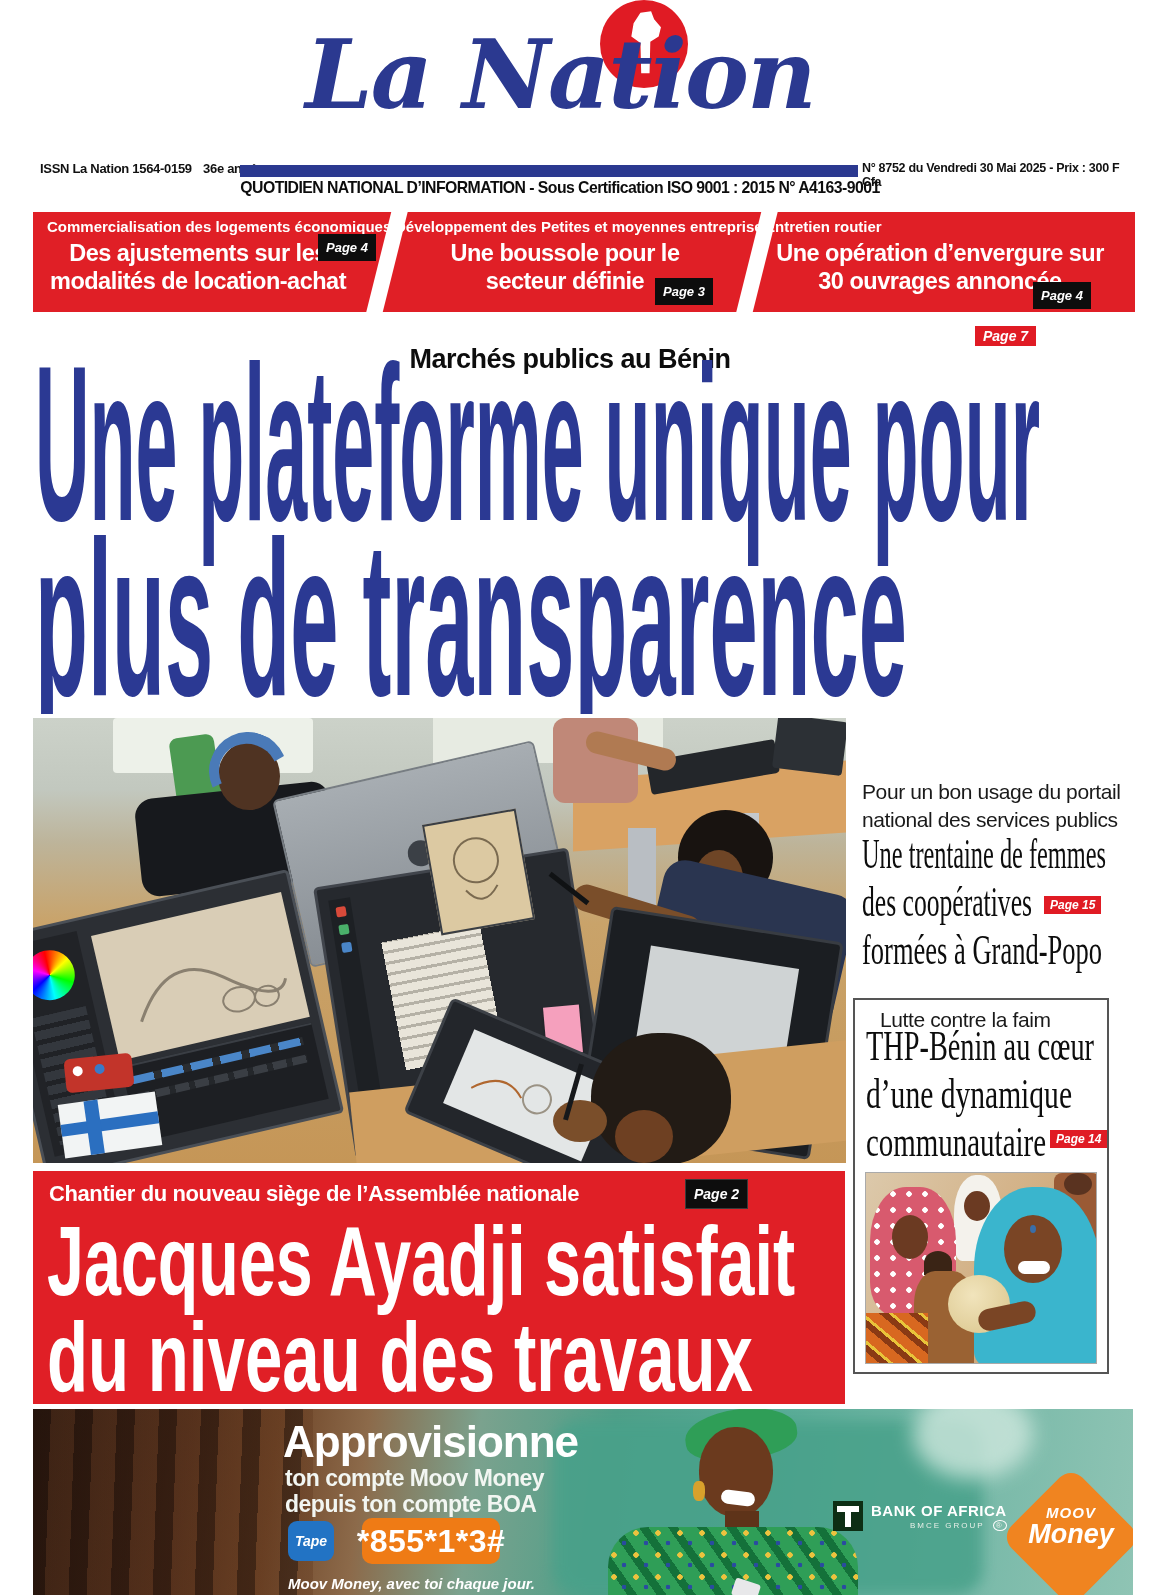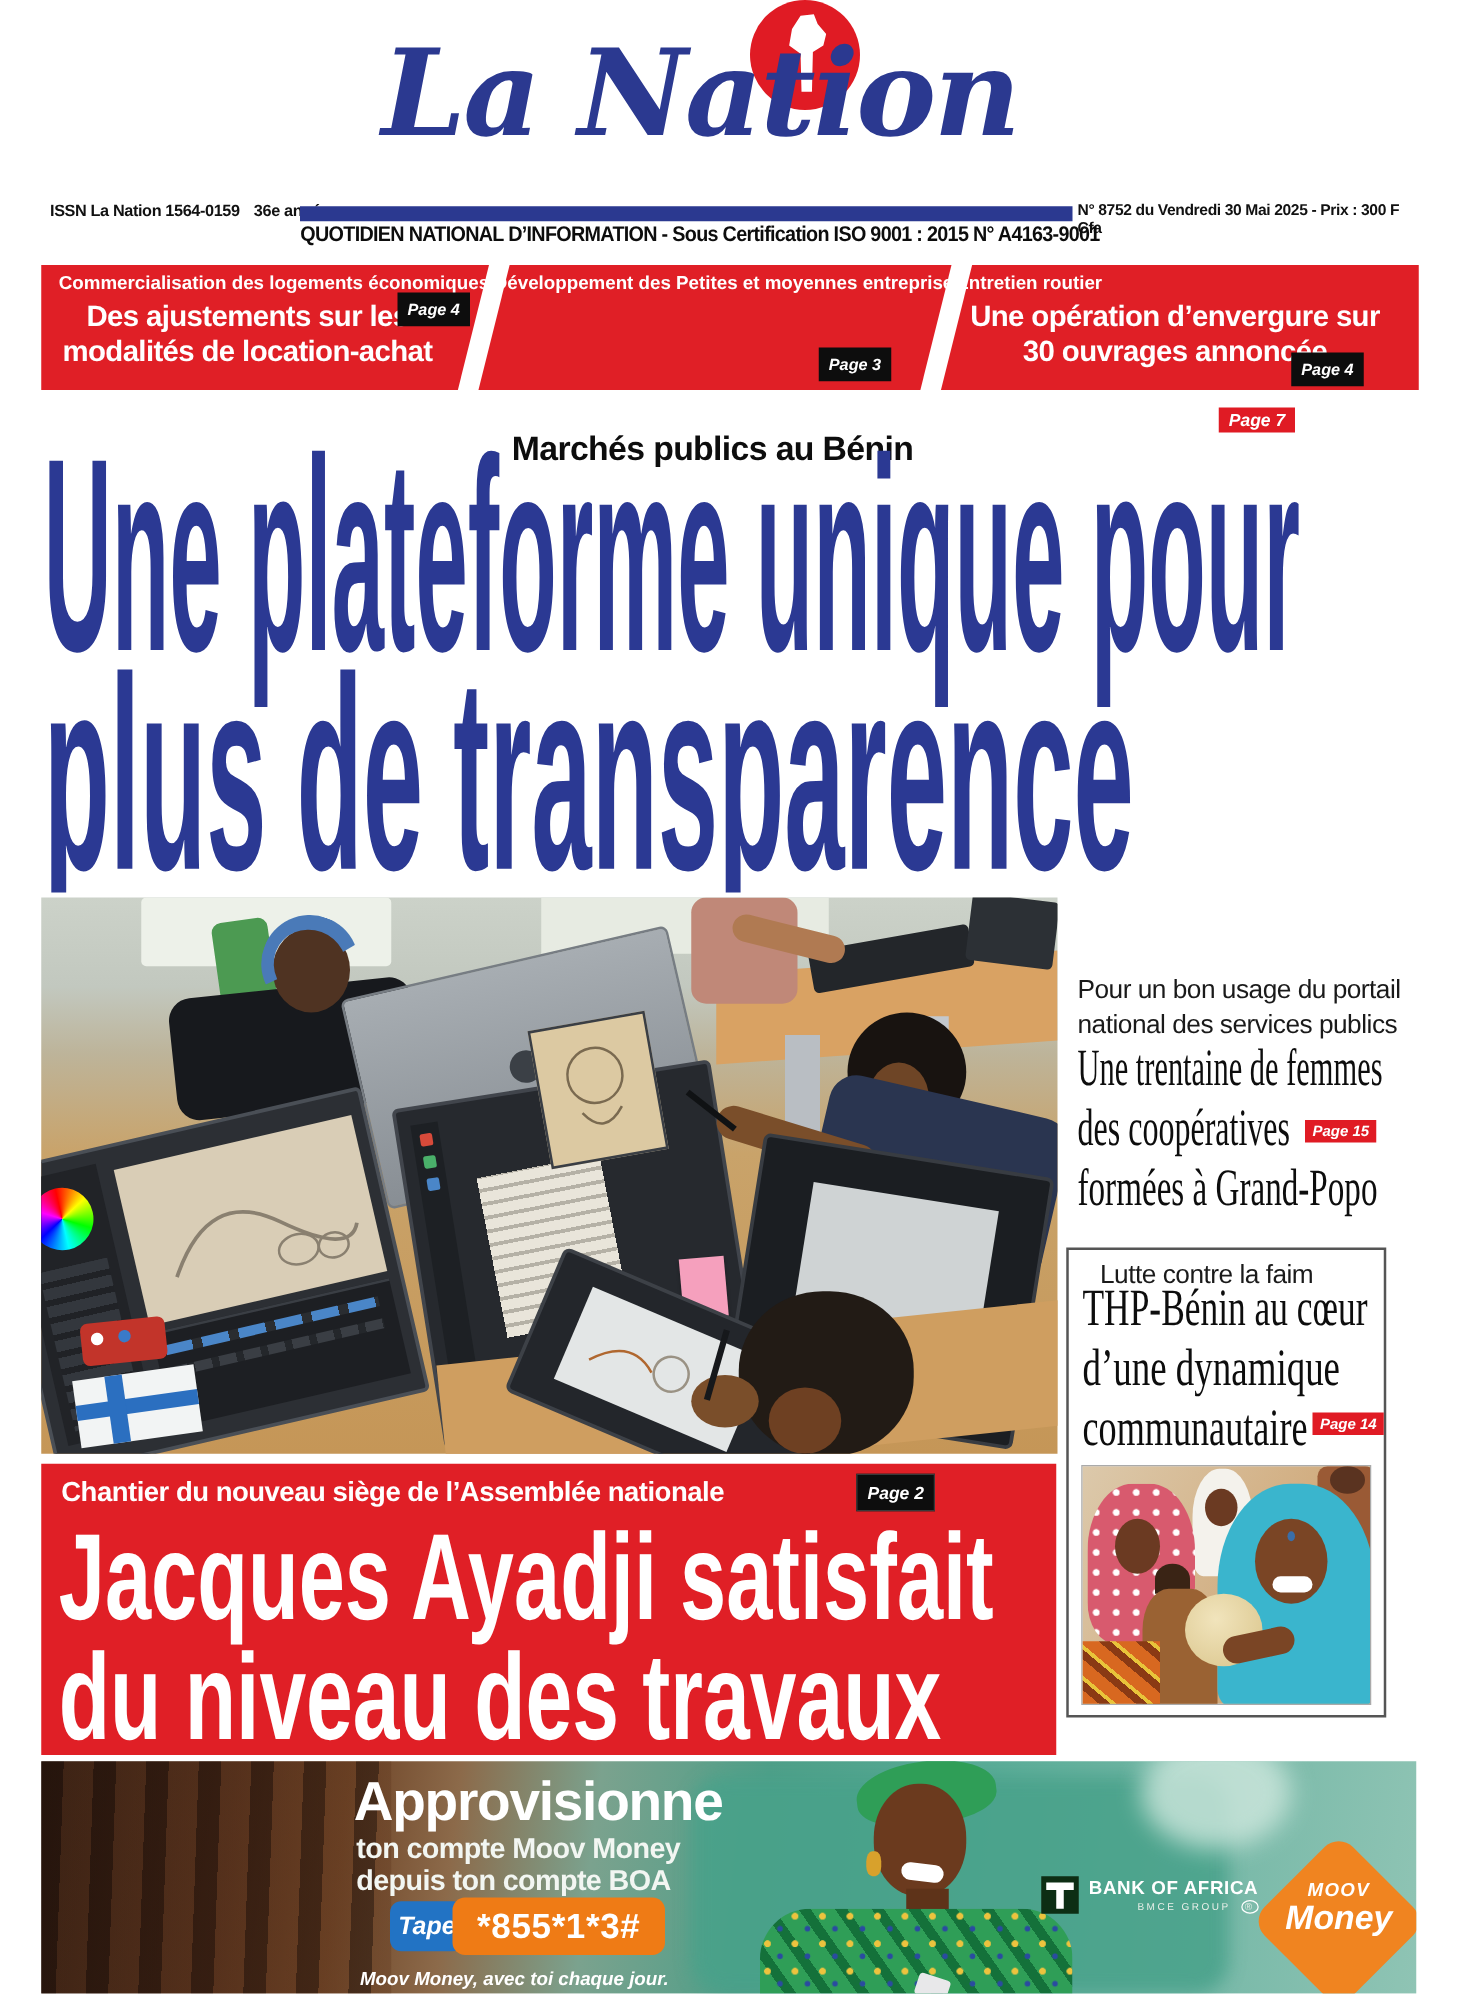--- a/index.html
+++ b/index.html
@@ -60,25 +60,25 @@
   .red-block { left:33px; top:1171px; width:812px; height:233px; background:#e01f26; overflow:hidden; }
   .red-kicker { position:absolute; left:16px; top:10px; color:#fff; font-size:22px; font-weight:bold; letter-spacing:-0.4px; }
   .red-page-badge { left:652px; top:8px; font-size:14px !important; border:1px solid #3a3a3a; }
   .red-headline-svg { position:absolute; left:12px; top:36px; }
 
   
   .ad { left:33px; top:1409px; width:1100px; height:186px; overflow:hidden;
     background:linear-gradient(97deg,#2e1b12 0%,#53301d 14%,#6e4427 22%,#8c6a4a 30%,#7ba28e 40%,#4f9f88 52%,#58ab96 66%,#74b7a6 82%,#8fc4b4 100%); }
   .ad-title { position:absolute; left:250px; top:8px; color:#fff; font-size:44px; font-weight:bold; letter-spacing:-1px; }
   .ad-sub { position:absolute; color:#f2f6f2; font-size:23px; font-weight:bold; letter-spacing:-0.5px; }
-  .ad-btn-tape { position:absolute; left:255px; top:112px; width:59px; height:40px; background:#2273c4;
-    border-radius:9px; color:#fff; font-size:20px; font-style:italic; font-weight:bold;
-    display:flex; align-items:center; justify-content:center;margin-left:24px; }
-  .ad-btn-code { position:absolute; left:329px; top:109px; width:170px; height:46px; background:#ef7b15;
-    border-radius:10px; color:#fff; font-size:28px; font-weight:bold;
+  .ad-btn-tape { position:absolute; left:255px; top:112px; width:46px; height:40px; background:#2273c4;
+    border-radius:9px; color:#fff; font-size:14px; font-style:italic; font-weight:bold;
+    display:flex; align-items:center; justify-content:center; }
+  .ad-btn-code { position:absolute; left:329px; top:109px; width:138px; height:46px; background:#ef7b15;
+    border-radius:10px; color:#fff; font-size:32px; font-weight:bold;
     display:flex; align-items:center; justify-content:center; letter-spacing:0.5px; }
   .ad-tagline { position:absolute; left:255px; top:166px; color:#fff; font-size:15px; font-style:italic; font-weight:bold; }
   .boa-group { position:absolute; left:800px; top:92px; display:flex; align-items:center; gap:8px; }
   .boa-square { width:30px; height:30px; background:#0d2e14; position:relative; }
   .boa-square::before { content:""; position:absolute; left:4px; top:5px; width:22px; height:6px; background:#fff; }
   .boa-square::after { content:""; position:absolute; left:12px; top:11px; width:6px; height:15px; background:#fff; }
   .boa-name { color:#fff; font-size:15px; font-weight:bold; letter-spacing:0.5px; }
   .boa-sub { color:#e8efe8; font-size:8px; letter-spacing:2px; text-align:right; margin-top:2px; }
   .moov-diamond { position:absolute; left:988px; top:78px; width:100px; height:100px; background:#f08420;
     transform:rotate(45deg); border-radius:16px; }
@@ -109,20 +109,24 @@
     <div class="banner-slash" style="left:716px;"></div>
 
     <div class="banner-kicker" style="left:14px; top:6px;">Commercialisation des logements économiques</div>
     <div class="banner-headline" style="left:6px; top:28px; width:318px;">
       <span>Des ajustements sur les</span><br>
       <span>modalités de location-achat</span>
     </div>
     <div class="page-badge-black" style="left:285px; top:22px;">Page 4</div>
 
     <div class="banner-kicker" style="left:362px; top:6px;">Développement des Petites et moyennes entreprises</div>
+    <div class="banner-headline" style="left:372px; top:28px; width:320px;">
+      <span>Une boussole pour le</span><br>
+      <span>secteur définie</span>
+    </div>
     <div class="page-badge-black" style="left:622px; top:66px;">Page 3</div>
 
     <div class="banner-kicker" style="left:732px; top:6px;">Entretien routier</div>
     <div class="banner-headline" style="left:722px; top:28px; width:370px;">
       <span>Une opération d’envergure sur</span><br>
       <span>30 ouvrages annoncée</span>
     </div>
     <div class="page-badge-black" style="left:1000px; top:70px;">Page 4</div>
   </div>
 

